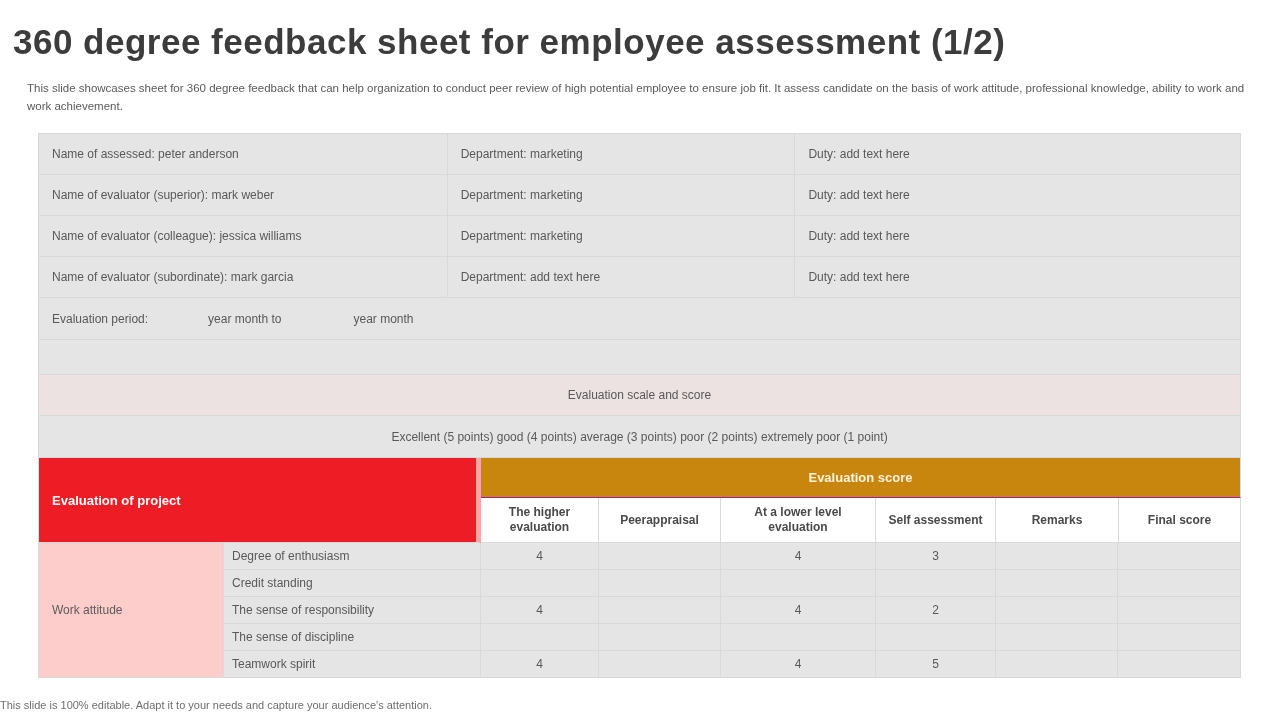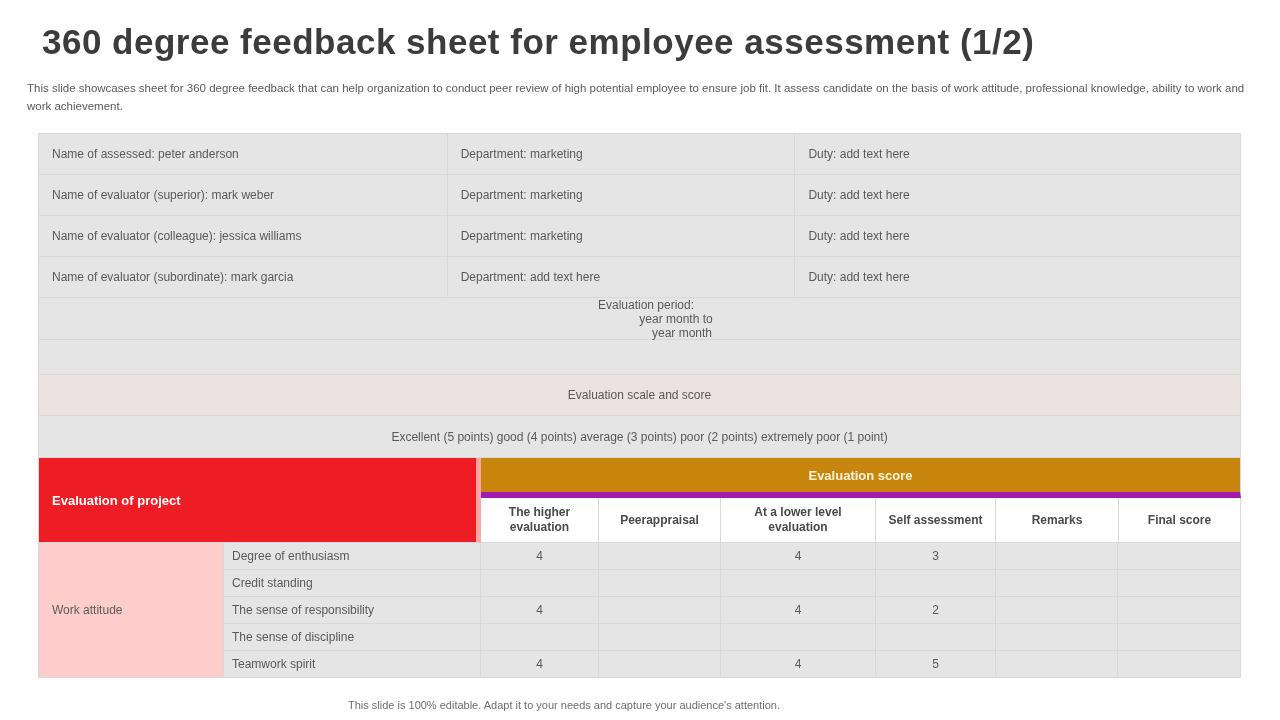--- a/index.html
+++ b/index.html
@@ -1,20 +1,20 @@
 <!DOCTYPE html>
 <html><head>
 <meta charset="utf-8">
 <style>
   * { margin: 0; padding: 0; box-sizing: border-box; }
   html, body { width: 1280px; height: 720px; background: #ffffff; overflow: hidden; }
   body { font-family: "Liberation Sans", sans-serif; position: relative; }
 
   .title {
-    position: absolute; left: 42px; top: 22px; width: 1230px;
+    position: absolute; left: 13px; top: 22px; width: 1230px;
     font-size: 35px; font-weight: 700; color: #3c3c3c; letter-spacing: 0.5px;
   }
   .description {
     position: absolute; left: 27px; top: 80px; width: 1226px;
     font-size: 11.5px; color: #5a5a5a; line-height: 1.55;
   }
 
   .sheet {
     position: absolute; left: 38px; top: 133px; width: 1203px;
     border-top: 1px solid #d9d9d9; border-left: 1px solid #d9d9d9;
@@ -28,21 +28,21 @@
   .cell.left { padding-left: 13px; justify-content: flex-start; }
   .cell.center { justify-content: center; text-align: center; }
 
   
   .info-row { height: 41px; }
   .col-name { width: 409px; }
   .col-dept { width: 348px; }
   .col-duty { width: 446px; }
 
   .period-row { height: 42px; }
-  .period-cell { width: 1203px; flex-direction: column; }
+  .period-cell { width: 1203px; }
   .period-cell span.seg1 { margin-left: 0; }
   .period-cell span.seg2 { margin-left: 60px; }
   .period-cell span.seg3 { margin-left: 72px; }
 
   .empty-row { height: 35px; }
   .empty-cell { width: 1203px; }
 
   .scale-header-row { height: 41px; }
   .scale-header-cell { width: 1203px; background: #ebe2e1; }
   .scale-detail-row { height: 42px; }
@@ -51,21 +51,21 @@
   
   .head-block { display: flex; }
   .project-cell {
     width: 443px; height: 85px; background: #ee1c25;
     border-right: 5px solid #fca5a5; border-bottom: 1px solid #d9d9d9;
     display: flex; align-items: center; padding-left: 13px;
     color: #ffffff; font-weight: 700; font-size: 13px;
   }
   .score-head-right { width: 760px; }
   .score-title-cell {
-    height: 40px; background: #c9860e; border-bottom: 6px solid #a21caf;
+    height: 40px; background: #c9860e; border-bottom: 1px solid #a21caf;
     border-right: 1px solid #d9d9d9;
     display: flex; align-items: center; justify-content: center;
     color: #fdf3d9; font-weight: 700; font-size: 13px;
   }
   .score-cols { display: flex; height: 45px; }
   .score-col-cell {
     border-right: 1px solid #d9d9d9; border-bottom: 1px solid #d9d9d9;
     display: flex; align-items: center; justify-content: center; text-align: center;
     font-weight: 700; color: #4a4a4a; font-size: 12px; line-height: 1.25; background: #fff;
     padding: 0 6px;
@@ -83,21 +83,21 @@
   .data-rows { width: 1017px; }
   .data-row { display: flex; height: 27px; }
   .criteria-cell { width: 257px; padding-left: 8px; }
   .score-cell { text-align: center; justify-content: center; }
   .score-cell.w0 { width: 118px; } .score-cell.w1 { width: 122px; }
   .score-cell.w2 { width: 155px; } .score-cell.w3 { width: 120px; }
   .score-cell.w4 { width: 122px; } .score-cell.w5 { width: 123px; }
 
   .footer {
     position: absolute; left: 0; top: 699px; width: 1128px;
-    text-align: center; font-size: 11px; color: #6e6e6e;
+    font-size: 11px; color: #6e6e6e;
   }
 </style>
 </head>
 <body>
 
 <div class="title">360 degree feedback sheet for employee assessment (1/2)</div>
 <div class="description">This slide showcases sheet for 360 degree feedback that can help organization to conduct peer review of high potential employee to ensure job fit. It assess candidate on the basis of work attitude, professional knowledge, ability to work and work achievement.</div>
 
 <div class="sheet">
 

